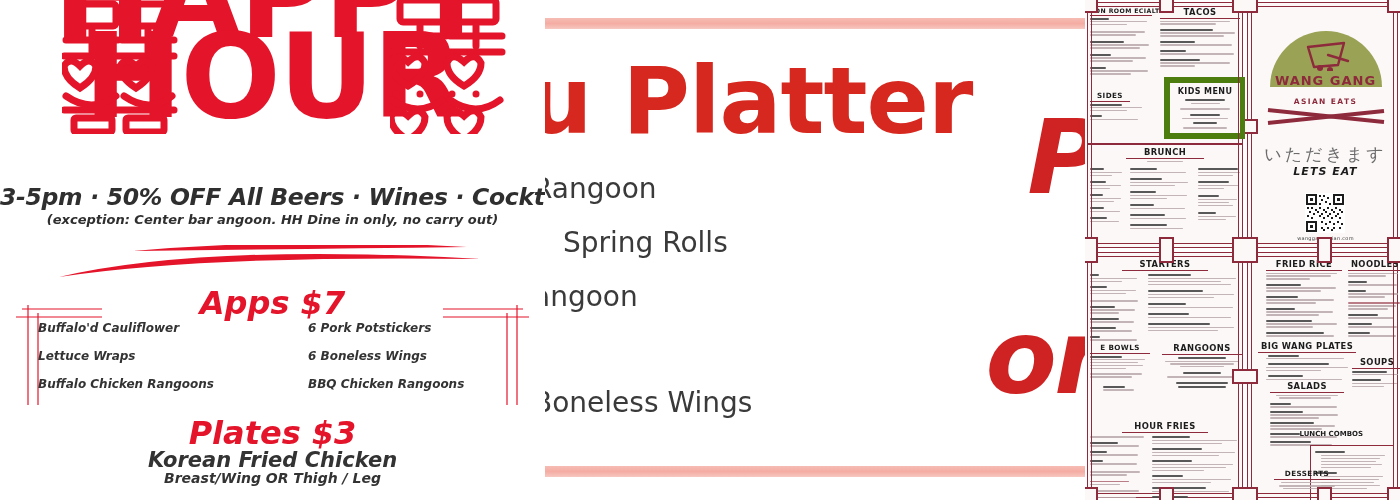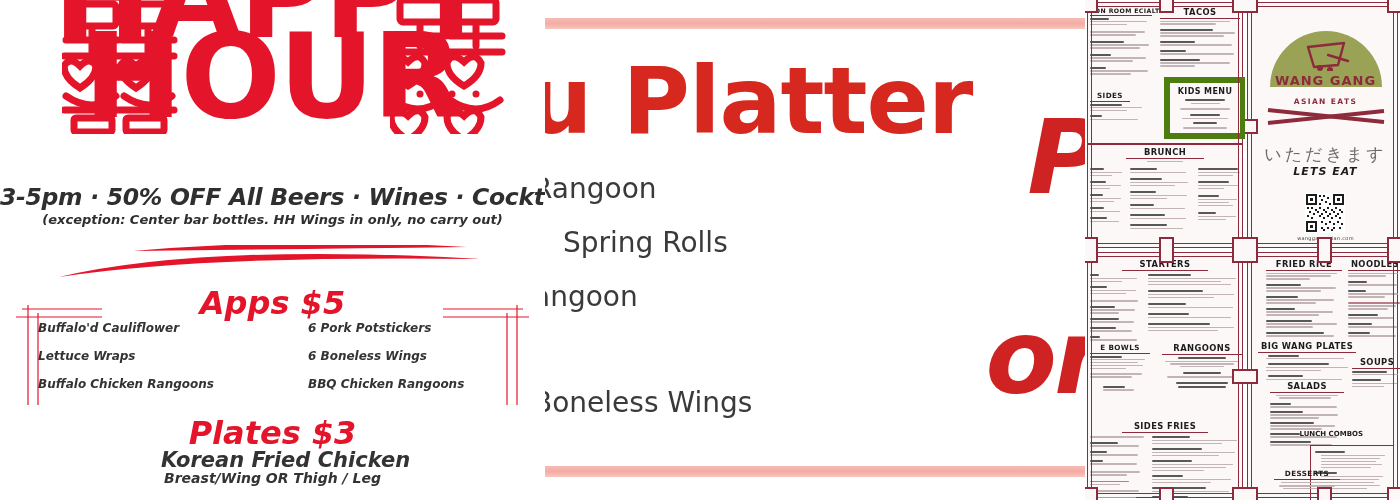--- a/index.html
+++ b/index.html
@@ -54,21 +54,21 @@
   }
 
   .hh-plates-title{
     position:absolute;left:0;top:414px;width:545px;text-align:center;
     font-family:"DejaVu Sans",sans-serif;font-weight:bold;font-style:italic;
     font-size:32px;color:#e4142a;
   }
   .hh-plates-item{
     position:absolute;left:0;top:448px;width:545px;text-align:center;
     font-family:"DejaVu Sans",sans-serif;font-weight:bold;font-style:italic;
-    font-size:21px;color:#333;margin-left:13px;
+    font-size:21px;color:#333;
   }
   .hh-plates-opt{
     position:absolute;left:0;top:470px;width:545px;text-align:center;
     font-family:"DejaVu Sans",sans-serif;font-weight:bold;font-style:italic;
     font-size:14px;color:#333;
   }
 
   
   .panel-pl{position:relative;width:540px;height:500px;background:#fff;overflow:hidden;flex:0 0 540px;}
   .pl-bar{position:absolute;left:0;width:540px;height:11px;
@@ -219,30 +219,30 @@
             <path d="M2 130 Q28 148 52 130"></path>
             <path d="M60 130 Q86 148 110 130"></path>
             <path d="M18 146 q-12 -11 -17 1 q0 13 17 23 q17 -10 17 -23 q-6 -12 -17 -1z"></path>
             <path d="M74 146 q-12 -11 -17 1 q0 13 17 23 q17 -10 17 -23 q-6 -12 -17 -1z"></path>
           </g>
         </svg>
       </div>
     </div>
 
     <div class="hh-sub">3-5pm · 50% OFF All  Beers · Wines · Cocktails</div>
-    <div class="hh-note">(exception: Center bar bottles.   HH Wings in only, no carry out)</div>
+    <div class="hh-note">(exception: Center bar angoon.   HH Dine in only, no carry out)</div>
 
     <div class="swoosh">
       <svg viewBox="0 0 430 42" xmlns="http://www.w3.org/2000/svg">
         <path d="M4 32 Q150 -2 426 14 Q150 10 4 32z" fill="#e4142a"></path>
         <path d="M78 6 Q240 -8 412 2 Q240 4 78 6z" fill="#e4142a"></path>
       </svg>
     </div>
 
-    <div class="hh-apps-title">Apps $5</div>
+    <div class="hh-apps-title">Apps $7</div>
 
     <div class="bracket">
       <svg viewBox="0 0 545 112" xmlns="http://www.w3.org/2000/svg">
         <g stroke="#e4142a" stroke-width="1.2" fill="none">
           <path d="M22 4 h80"></path>
             <path d="M16 12 h86"></path>
           <path d="M28 0 v100"></path>
             <path d="M38 8 v92"></path>
           <path d="M523 4 h-80"></path>
             <path d="M529 12 h-86"></path>
@@ -576,21 +576,21 @@
             <div class="ln" style="width:88%"></div>
               <div class="ln" style="width:60%"></div>
             <div class="ln" style="width:86%;margin-top:4px"></div>
               <div class="ln" style="width:70%"></div>
             <div class="ln b" style="width:36%;margin-top:8px;margin-left:22%"></div>
             <div class="ln" style="width:52%;margin-left:22%"></div>
           </div>
         </div>
 
         <div class="sec" style="left:34px;top:168px;width:86px;">
-          <div class="sec-h lg">SIDES FRIES</div>
+          <div class="sec-h lg">HOUR FRIES</div>
         </div>
         <div class="sec" style="left:2px;top:182px;width:56px;">
           <div class="ln" style="width:96%"></div>
           <div class="ln b" style="width:50%;margin-top:4px"></div>
             <div class="ln" style="width:88%"></div>
           <div class="ln b" style="width:30%;margin-top:4px"></div>
             <div class="ln" style="width:86%"></div>
           <div class="ln b" style="width:24%;margin-top:4px"></div>
             <div class="ln" style="width:84%"></div>
           <div class="ln" style="width:90%;margin-top:6px"></div>

